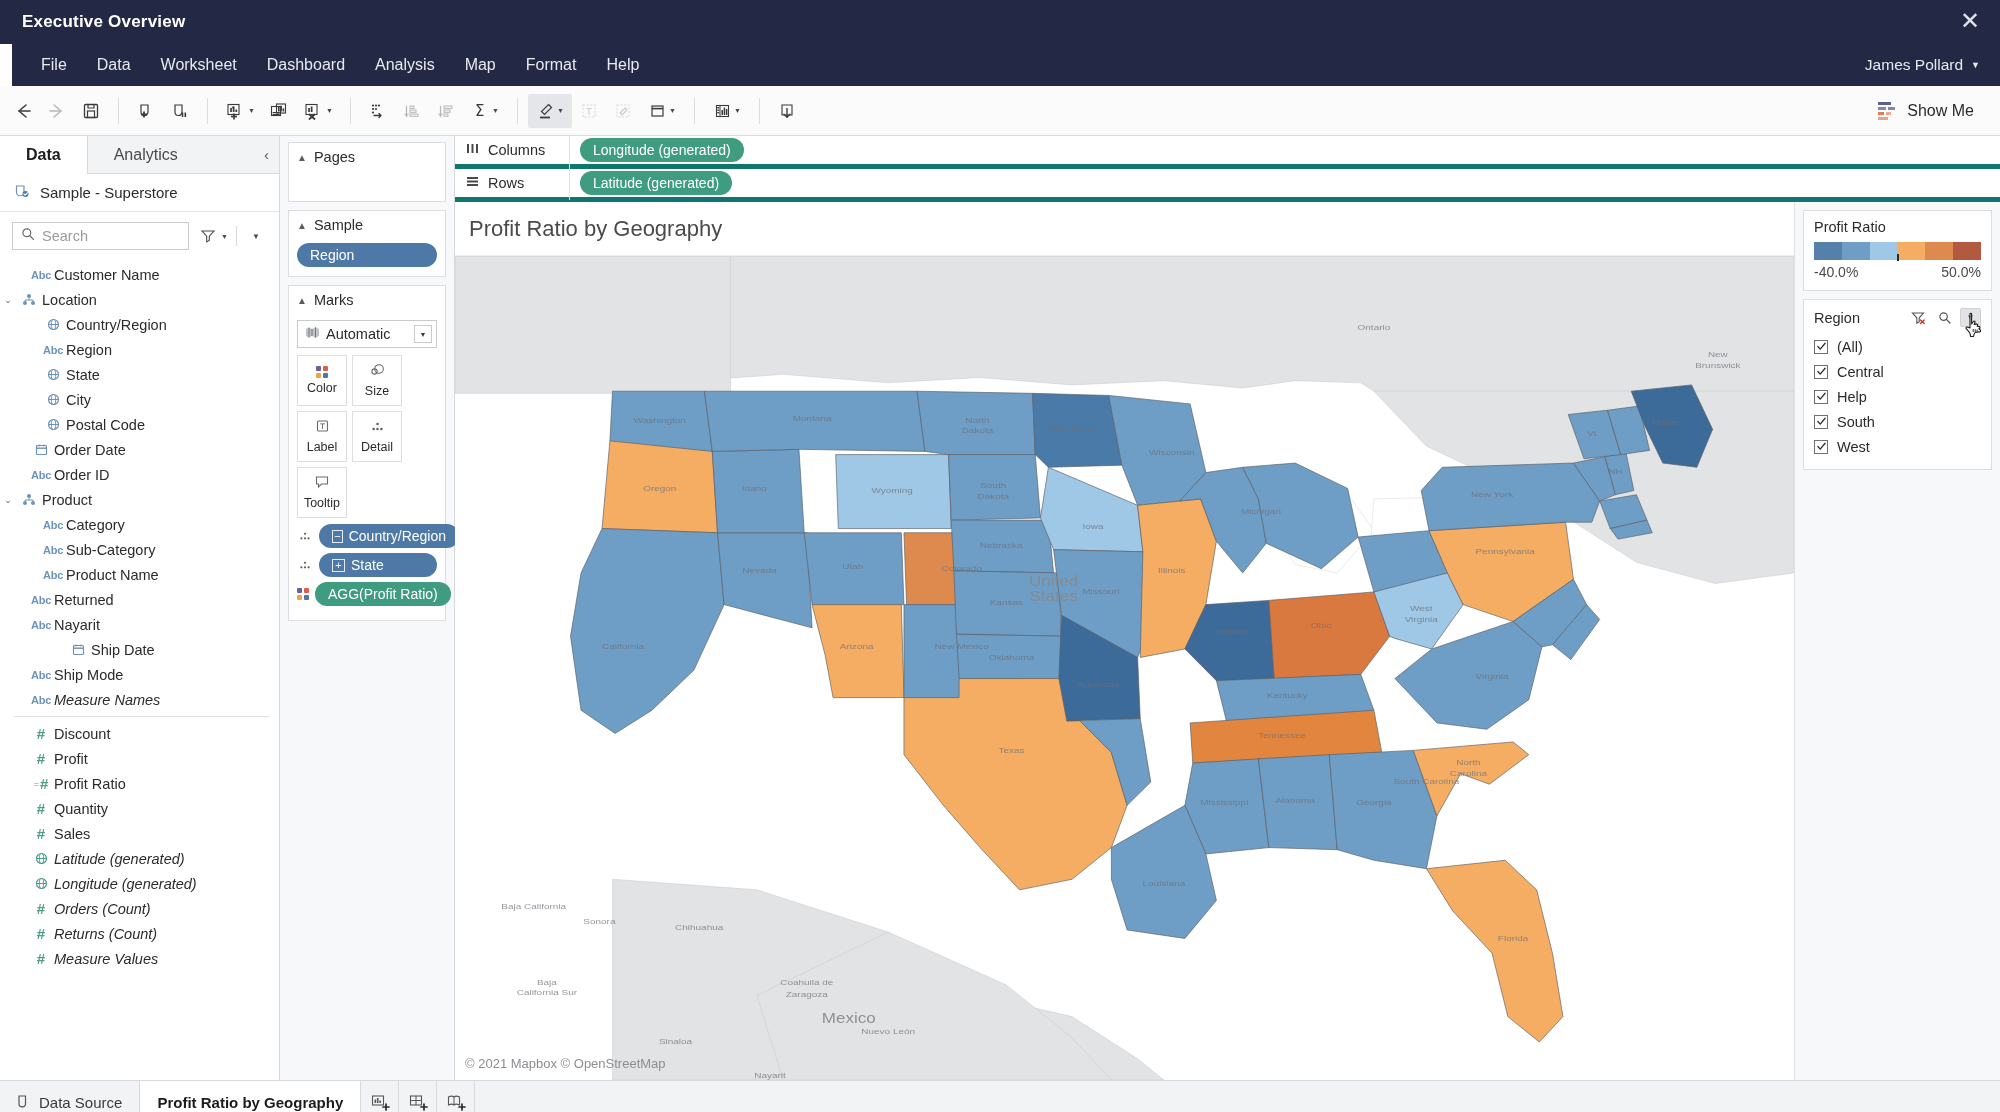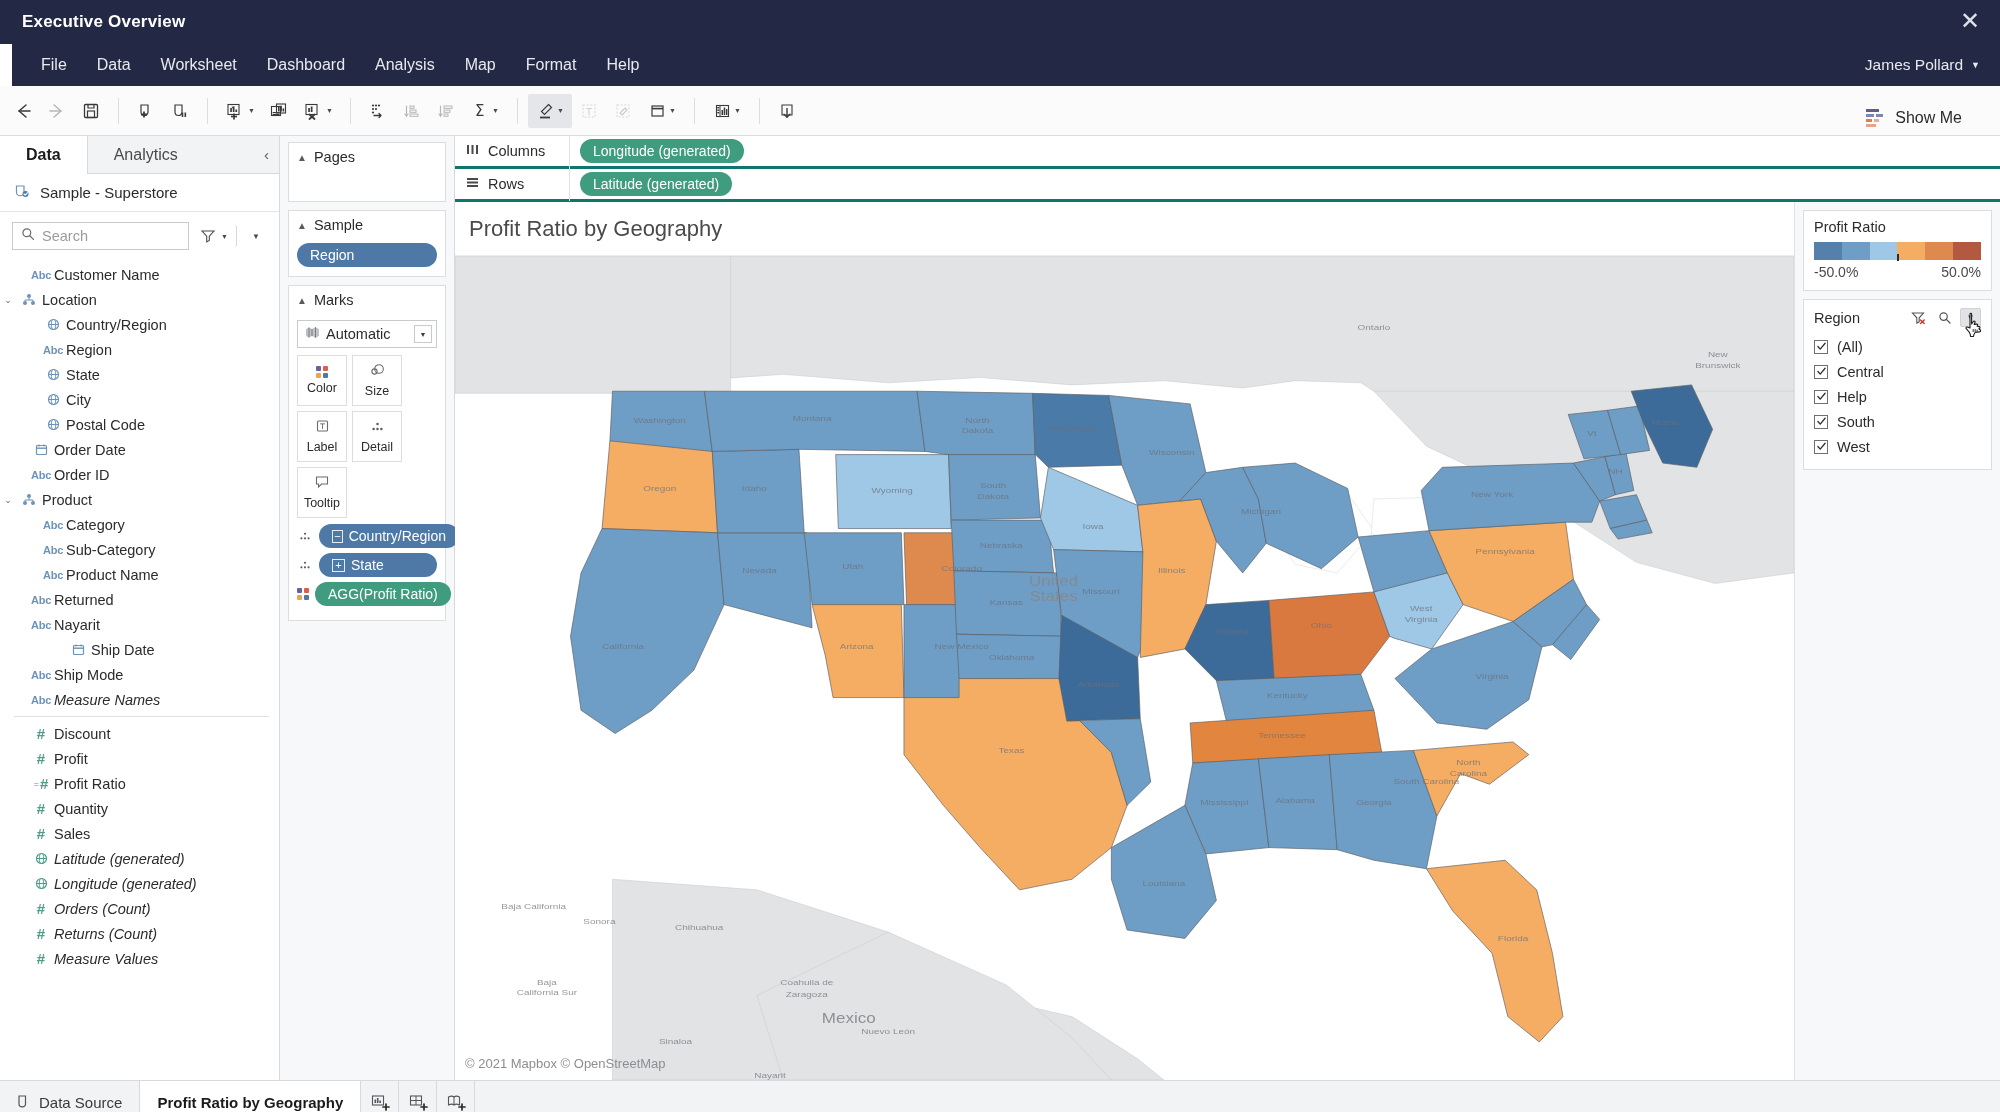--- a/index.html
+++ b/index.html
@@ -26,22 +26,22 @@
   .toolbar { height:50px; background:#fbfbfc; border-bottom:1px solid #dcdde0;
     display:flex; align-items:center; position:relative; }
   .tb-group { display:flex; align-items:center; height:50px; padding:0 6px; }
   .tb-sep { width:1px; height:26px; background:#dcdde0; margin:0 4px; }
   .tb-btn { width:34px; height:34px; display:flex; align-items:center;
     justify-content:center; cursor:pointer; border-radius:2px; position:relative; }
   .tb-btn.active { background:#e4e6e9; }
   .tb-btn.disabled { opacity:.35; cursor:default; }
   .tb-btn.wide { width:44px; }
   .caret { font-size:7px; color:#4a4a4a; margin-left:1px; }
-  .showme { position:absolute; right:30px; top:9px; height:32px; display:flex;
-    align-items:flex-end; gap:9px; padding:0 8px; cursor:pointer; border-radius:2px; }
+  .showme { position:absolute; right:18px; top:9px; height:32px; display:flex;
+    align-items:center; gap:9px; padding:0 8px; cursor:pointer; border-radius:2px; }
   .showme-label { font-size:16px; color:#2b2b2b; }
   .showme-ico { width:20px; height:18px; display:flex; flex-direction:column;
     justify-content:space-between; }
   .sm-row { display:flex; height:3px; gap:2px; }
 
   
   .main { display:flex; height:944px; }
 
   
   .datapane { width:280px; border-right:1px solid #d8d9dc; background:#fff;
@@ -110,21 +110,21 @@
   .pill-sq { width:13px; height:13px; border:1px solid rgba(255,255,255,.85);
     display:inline-flex; align-items:center; justify-content:center;
     font-size:11px; line-height:1; margin-right:6px; color:#fff; }
   .color-dots { display:grid; grid-template-columns:repeat(2,5px);
     grid-template-rows:repeat(2,5px); gap:2px; }
   .cd { width:5px; height:5px; border-radius:1px; }
 
   
   .sheet { flex:1; display:flex; flex-direction:column; background:#fff;
     min-width:0; }
-  .shelf { display:flex; align-items:center; height:33px; border-bottom:3px solid #0f766e; }
+  .shelf { display:flex; align-items:center; height:33px; border-bottom:5px solid #0f766e; }
   .shelf-lbl { width:115px; display:flex; align-items:center; gap:8px;
     padding-left:10px; font-size:14.5px; color:#2b2b2b; height:33px;
     border-right:1px solid #e0e1e4; flex:0 0 115px; }
   .shelf-drop { flex:1; display:flex; align-items:center; padding-left:10px;
     height:33px; }
   .viz-area { flex:1; display:flex; min-height:0; }
   .viz { flex:1; display:flex; flex-direction:column; border-right:1px solid #e0e1e4;
     min-width:0; }
   .viz-title { height:54px; display:flex; align-items:center; padding-left:14px;
     font-size:22px; color:#4a4a4a; font-weight:400; border-bottom:1px solid #eceded; }
@@ -1008,21 +1008,21 @@
           <div class="grad" id="grad">
               <span style="background: rgb(85, 128, 171);"></span>
               <span style="background: rgb(110, 158, 197);"></span>
               <span style="background: rgb(158, 200, 230);"></span>
               <span style="background: rgb(244, 173, 99);"></span>
               <span style="background: rgb(222, 138, 79);"></span>
               <span style="background: rgb(178, 89, 63);"></span>
             <div class="grad-notch"></div>
           </div>
           <div class="grad-labels">
-            <span>-50.0%</span>
+            <span>-40.0%</span>
             <span>50.0%</span>
           </div>
         </div>
 
         <div class="lg-card">
           <div class="lg-hdrow">
             <div class="lg-title">Region</div>
             <div class="lg-actions">
               <div class="lg-act">
                 <svg width="15" height="14" viewBox="0 0 15 14">

